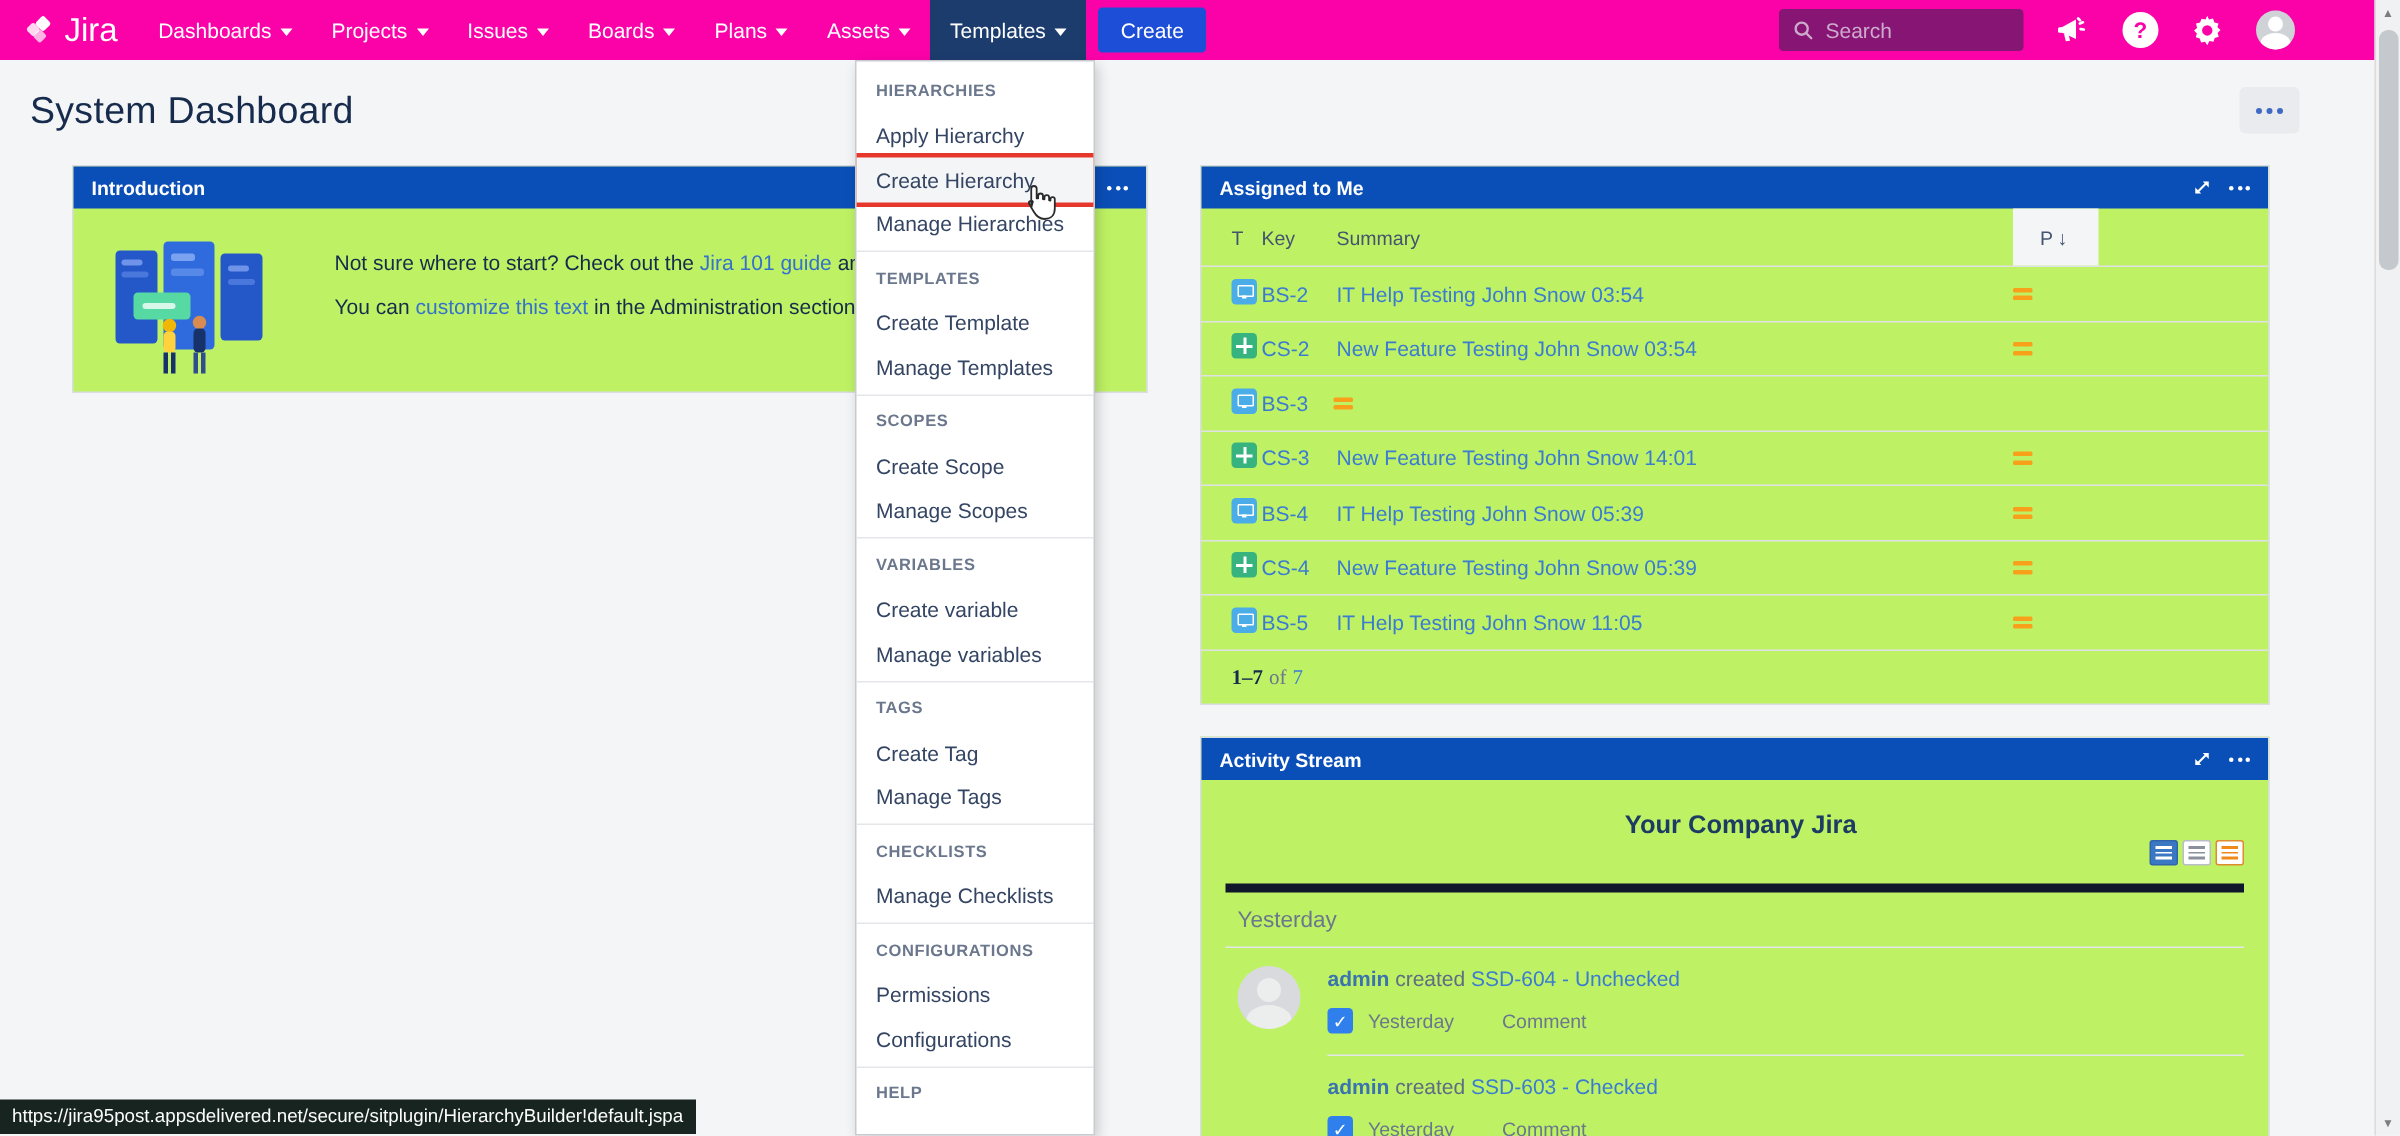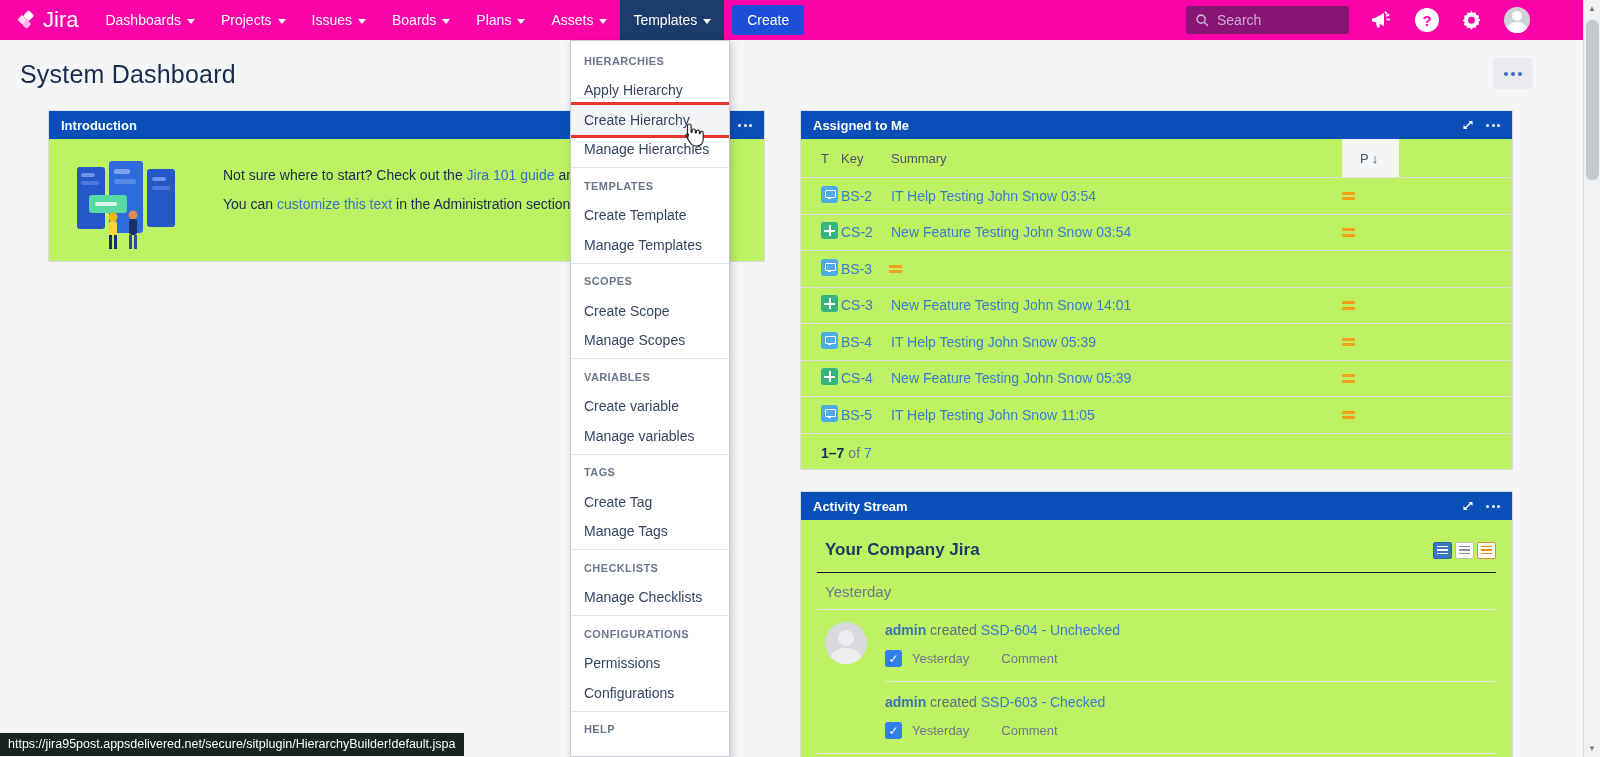--- a/index.html
+++ b/index.html
@@ -71,29 +71,29 @@
   .type-ic.it-help { background:#4bade8; }
   .type-ic.it-help::before { content:""; position:absolute; left:4px; top:4px; width:9px; height:6px;
     border:1.5px solid #fff; border-radius:1px; }
   .type-ic.it-help::after { content:""; position:absolute; left:7px; top:11px; width:3px; height:2.5px; background:#fff; }
   .type-ic.new-feature { background:#36b37e; }
   .type-ic.new-feature::before { content:""; position:absolute; left:7.5px; top:3px; width:2.5px; height:11px; background:#fff; }
   .type-ic.new-feature::after { content:""; position:absolute; left:3px; top:7.5px; width:11px; height:2.5px; background:#fff; }
   .prio-med { width:13px; display:inline-block; }
   .prio-med i { display:block; height:3px; background:#f9a01b; border-radius:1px; margin:2.5px 0; }
   .tbl-foot { display:flex; align-items:center; height:39px; border-top:1px solid #dfe1e6;
-    padding-left:20px; font-size:14px; gap:4px; }
+    padding-left:20px; font-size:14px; gap:4px;font-family:Liberation Serif, serif; }
   .tbl-foot .rng { font-weight:bold; color:#172b4d; }
   .tbl-foot .of { color:#6b778c; }
   .tbl-foot .tot { color:#3b7cd1; cursor:pointer; }
 
   
   #activity { left:800px; top:491px; width:713px; height:290px; }
   .act-body { padding:12px 16px 0 16px; }
-  .act-heading-row { display:flex; align-items:center; padding:8px 0 12px 8px; border-bottom:1px solid #0f172a; }
+  .act-heading-row { display:flex; align-items:center; padding:8px 0 12px 8px; border-bottom:6px solid #0f172a;flex-direction:column; }
   .act-heading { font-size:17px; font-weight:bold; color:#1c3c64; }
   .act-view-icons { margin-left:auto; display:flex; gap:3px; }
   .vicon { width:19px; height:17px; border:1px solid #b9bec6; border-radius:2px; background:#fff;
     display:flex; flex-direction:column; justify-content:center; gap:2px; padding:0 3px; cursor:pointer; }
   .vicon i { display:block; height:1.5px; background:#8a919c; }
   .vicon.sel { background:#3b78c3; border-color:#2f66ab; }
   .vicon.sel i { background:#fff; }
   .vicon.rss { border-color:#e08b2c; }
   .vicon.rss i { background:#f0891a; }
   .date-group { font-size:15px; color:#6b778c; padding:10px 0 9px 8px; border-bottom:1px solid #e4e6ea; }

